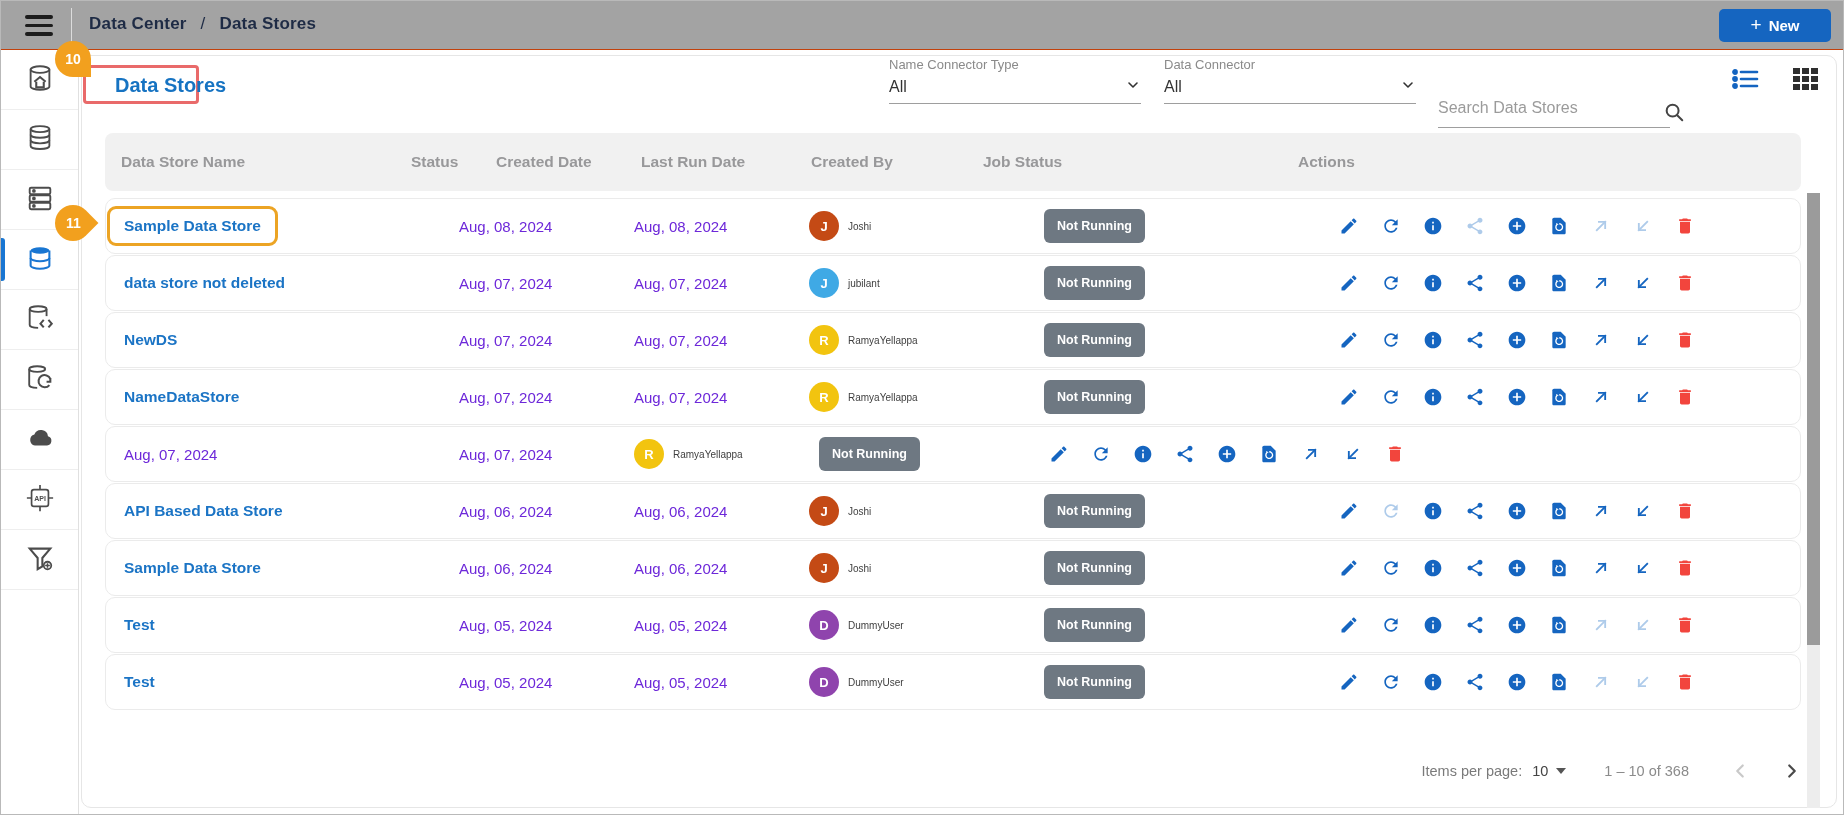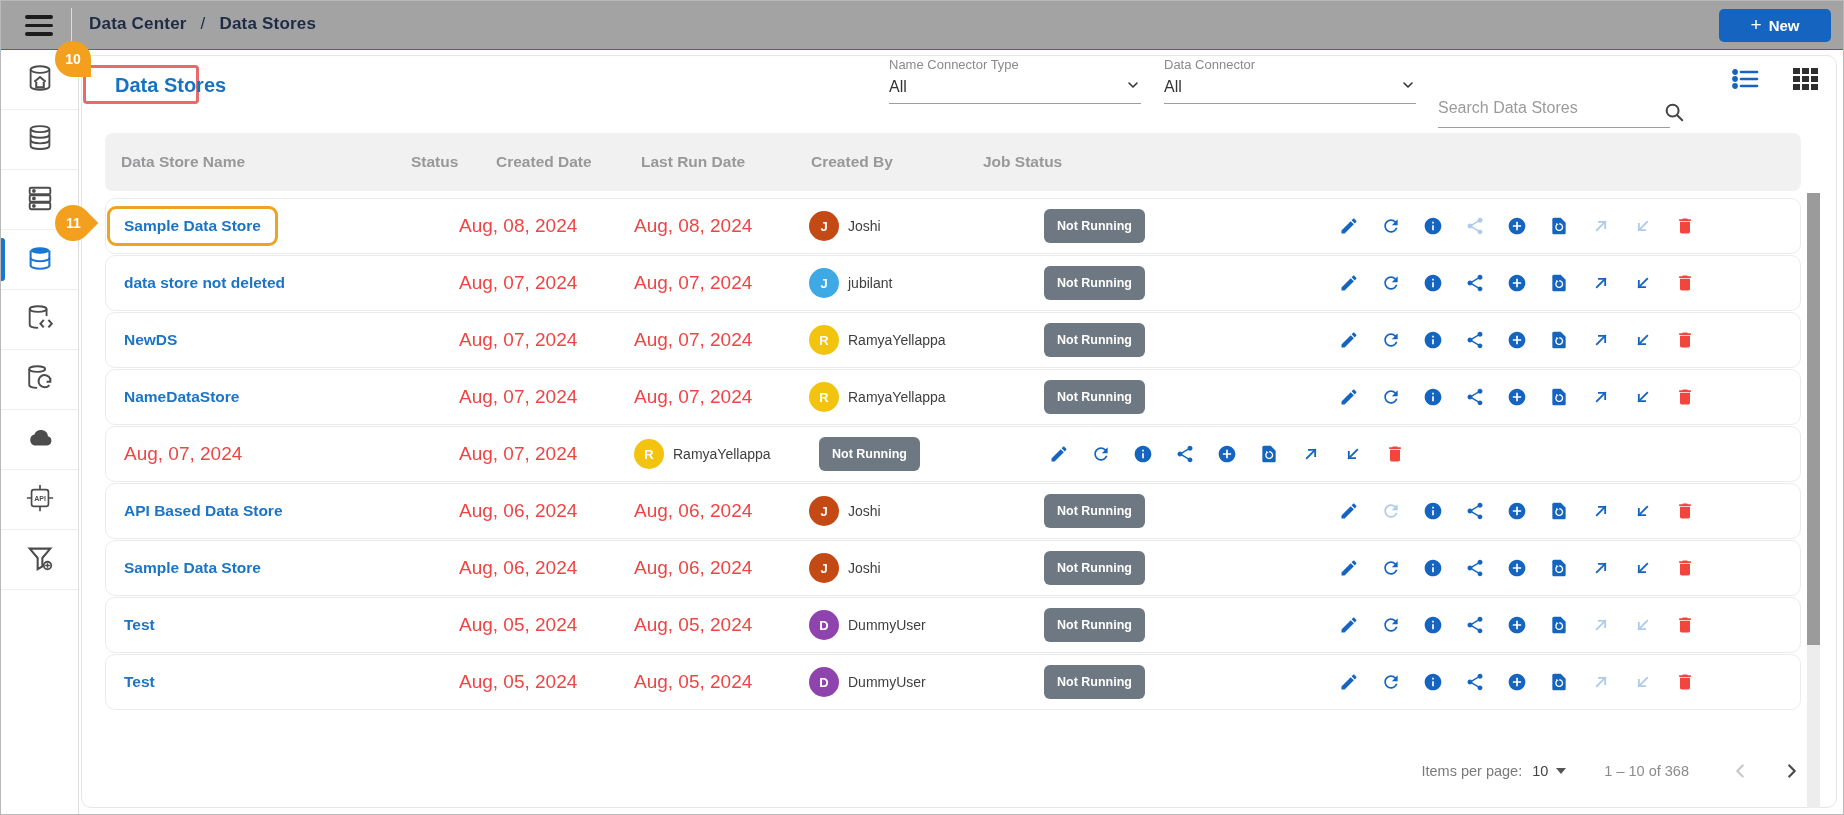--- a/index.html
+++ b/index.html
@@ -51,23 +51,23 @@
   .view-grid { left:1792px; color:#2f2f2f; }
 
   
   .thead { position:absolute; left:104px; top:132px; width:1696px; height:58px; background:#f1f1f1; border-radius:8px; display:grid; grid-template-columns:290px 85px 145px 170px 172px 315px auto; align-items:center; padding:0 16px; }
   .thead span { font-size:15.5px; font-weight:600; color:#98989a; }
   .rows-viewport { position:absolute; left:104px; top:197px; width:1696px; height:540px; overflow:hidden; }
   .row { width:100%; height:56px; margin-bottom:1px; background:#fff; border:1px solid #ebebeb; border-radius:10px; display:grid; grid-template-columns:335px 175px 175px 225px 290px auto; align-items:center; padding:0 18px; }
   .cell { display:flex; align-items:center; }
   .row-name { font-size:15.5px; font-weight:600; color:#1b74c5; text-decoration:none; cursor:pointer; }
   .row-name.highlighted { border:3px solid #eca424; border-radius:9px; padding:8px 14px; margin-left:-17px; }
-  .date-text { font-size:19px; color:#ef4444;text-align:center; }
+  .date-text { font-size:15px; color:#6d28d9;text-align:center; }
   .avatar { width:30px; height:30px; border-radius:50%; color:#fff; font-size:13px; font-weight:600; display:flex; align-items:center; justify-content:center; flex:0 0 30px; }
-  .byname { margin-left:9px; font-size:14px; color:#3f3f3f; }
+  .byname { margin-left:9px; font-size:10px; color:#3f3f3f; }
   .badge { margin-left:10px; height:34px; padding:0 13px; background:#6e7882; border-radius:6px; color:#fff; font-size:12.5px; font-weight:600; display:inline-flex; align-items:center; }
   .actions-cell { padding-left:15px; display:flex; gap:22px; align-items:center; }
   .action-btn { width:20px; height:20px; color:#1565c0; cursor:pointer; display:inline-flex; }
   .action-btn svg { width:20px; height:20px; }
   .action-btn.disabled { color:#aecbea; cursor:default; }
   .action-btn.delete { color:#f2453d; }
 
   
   .pagination { position:absolute; left:1000px; top:750px; width:808px; height:40px; display:flex; align-items:center; justify-content:flex-end; gap:38px; background:#fff; }
   .ipp { display:flex; align-items:center; gap:10px; font-size:14.5px; color:#7a7a7a; }
@@ -245,20 +245,21 @@
     </svg>
   </div>
 
   <div class="thead">
     <span>Data Store Name</span>
     <span>Status</span>
     <span>Created Date</span>
     <span>Last Run Date</span>
     <span>Created By</span>
     <span>Job Status</span>
+    <span>Actions</span>
   </div>
 
   <div class="rows-viewport" id="rows">
   <div class="row">
     <div class="cell">
       <a class="row-name highlighted">Sample Data Store</a>
     </div>
     <div class="cell">
           <span class="date-text created">Aug, 08, 2024</span>
         </div>

